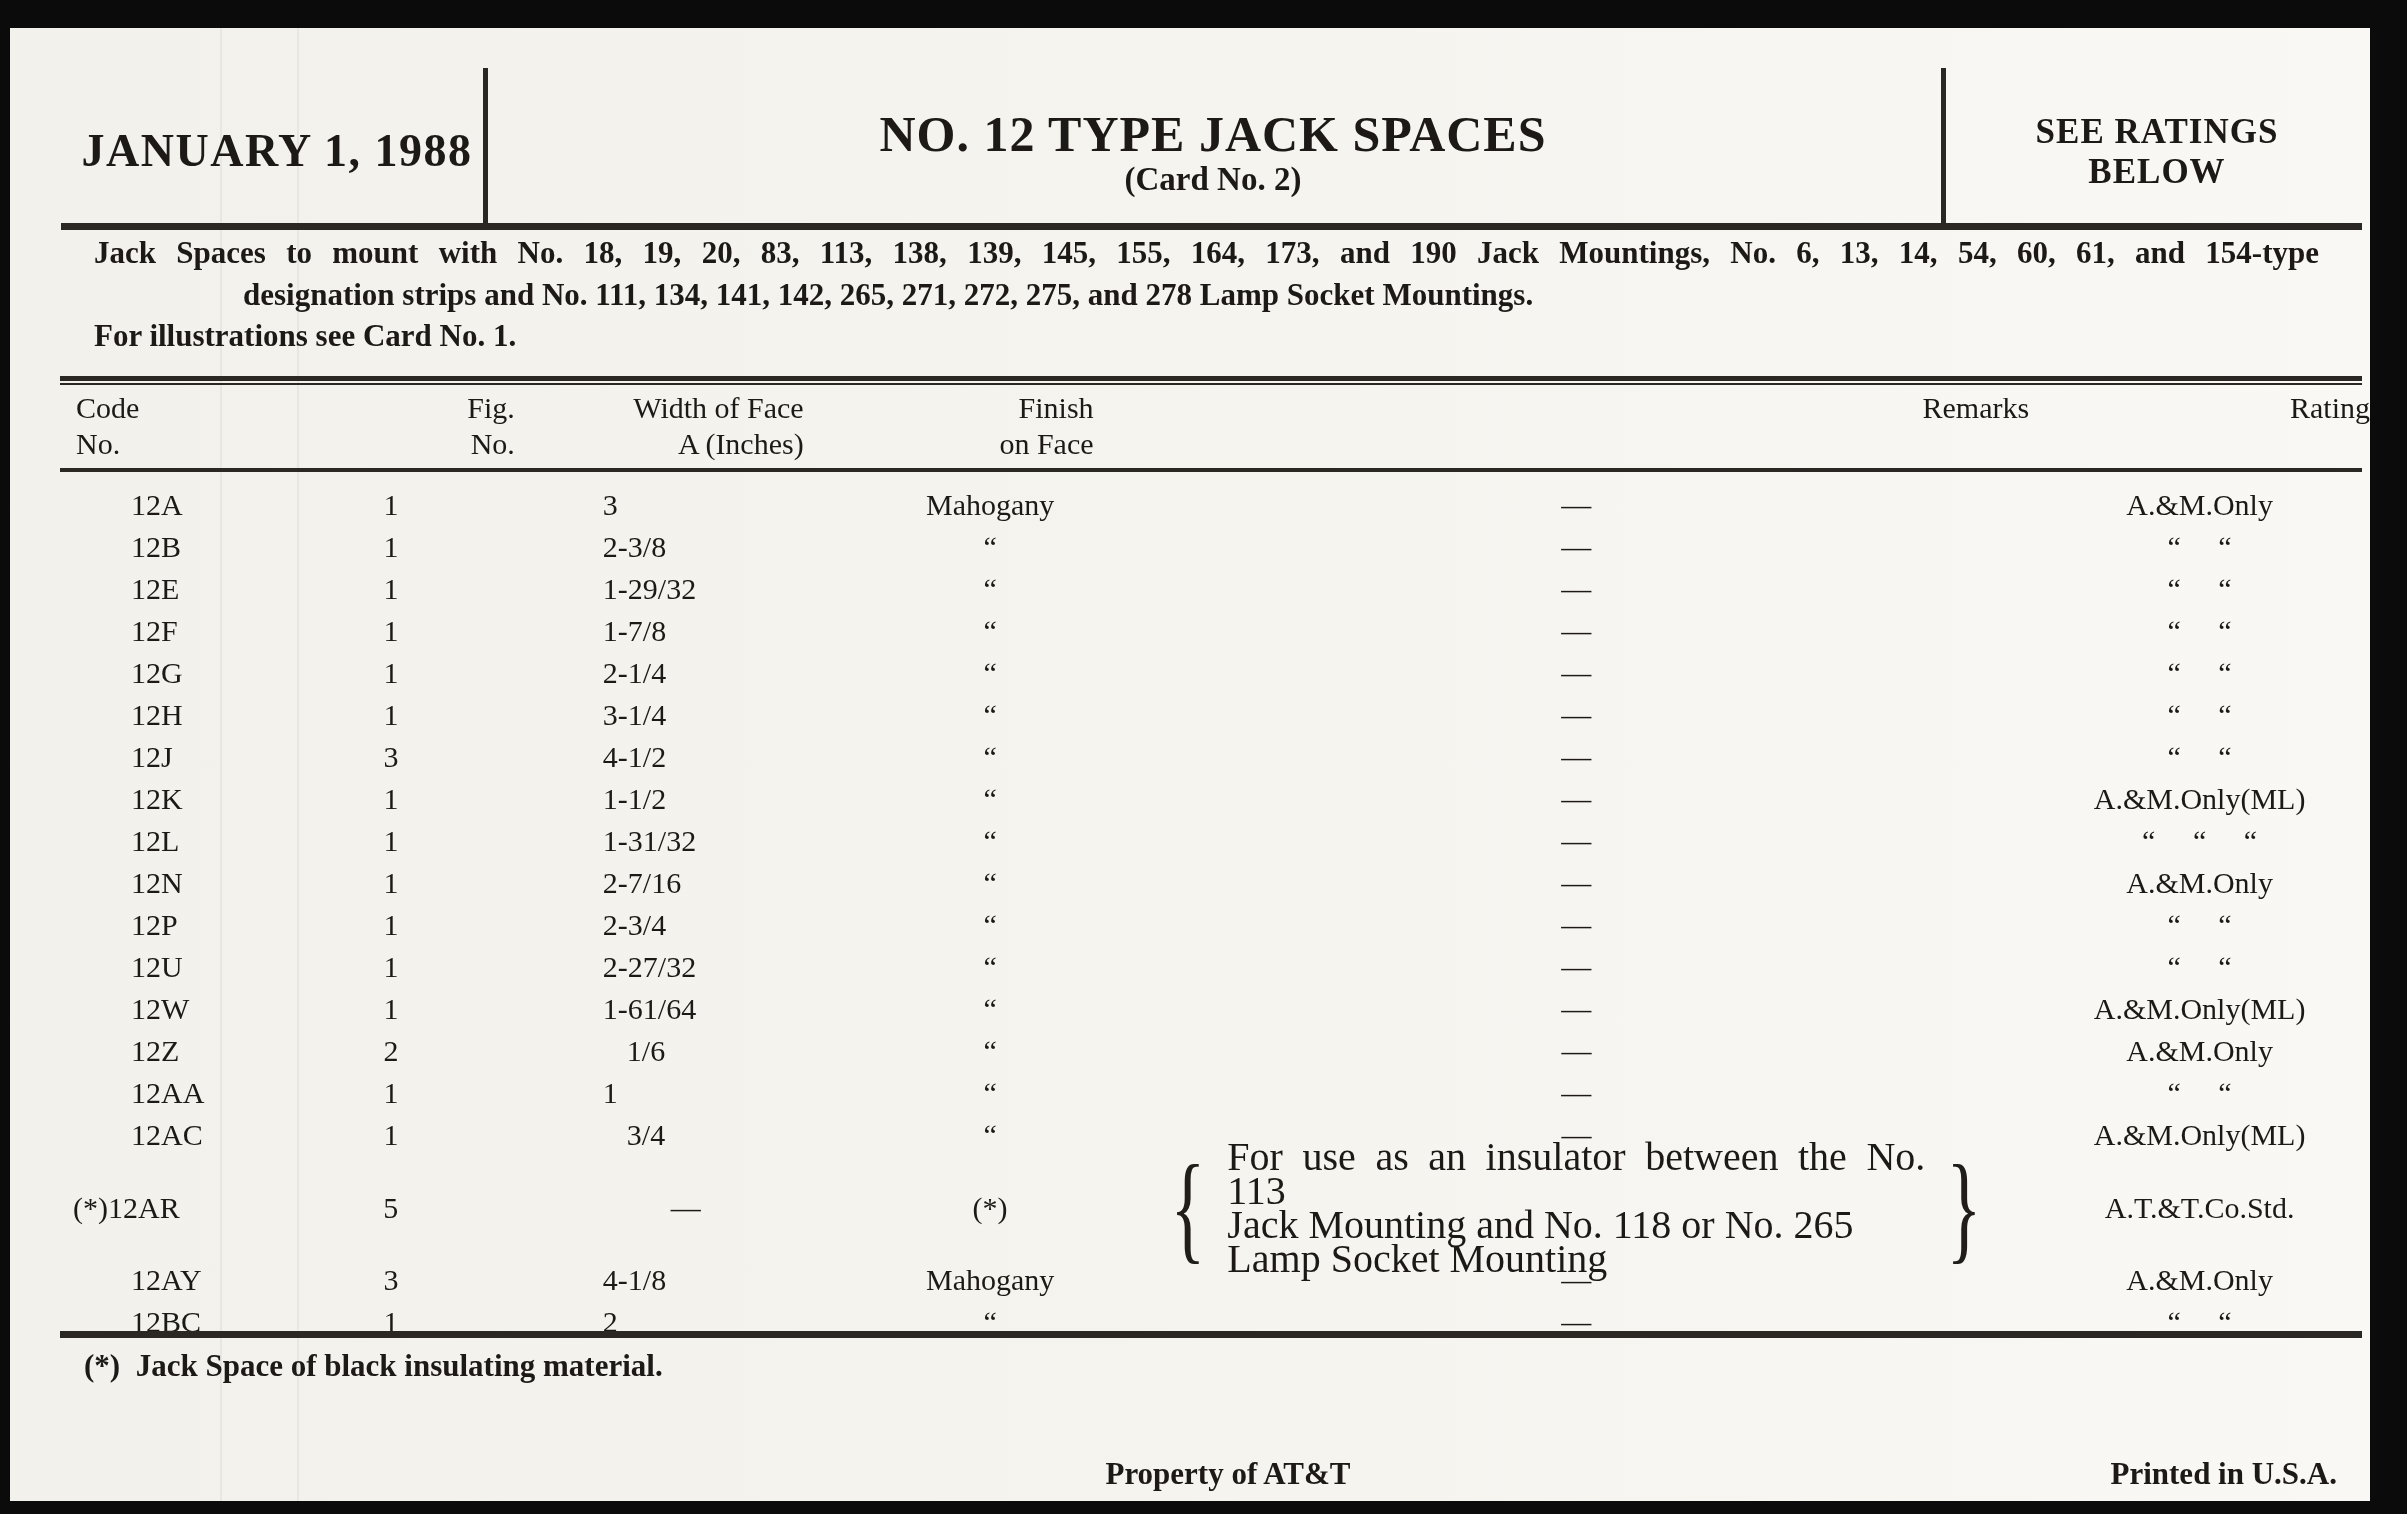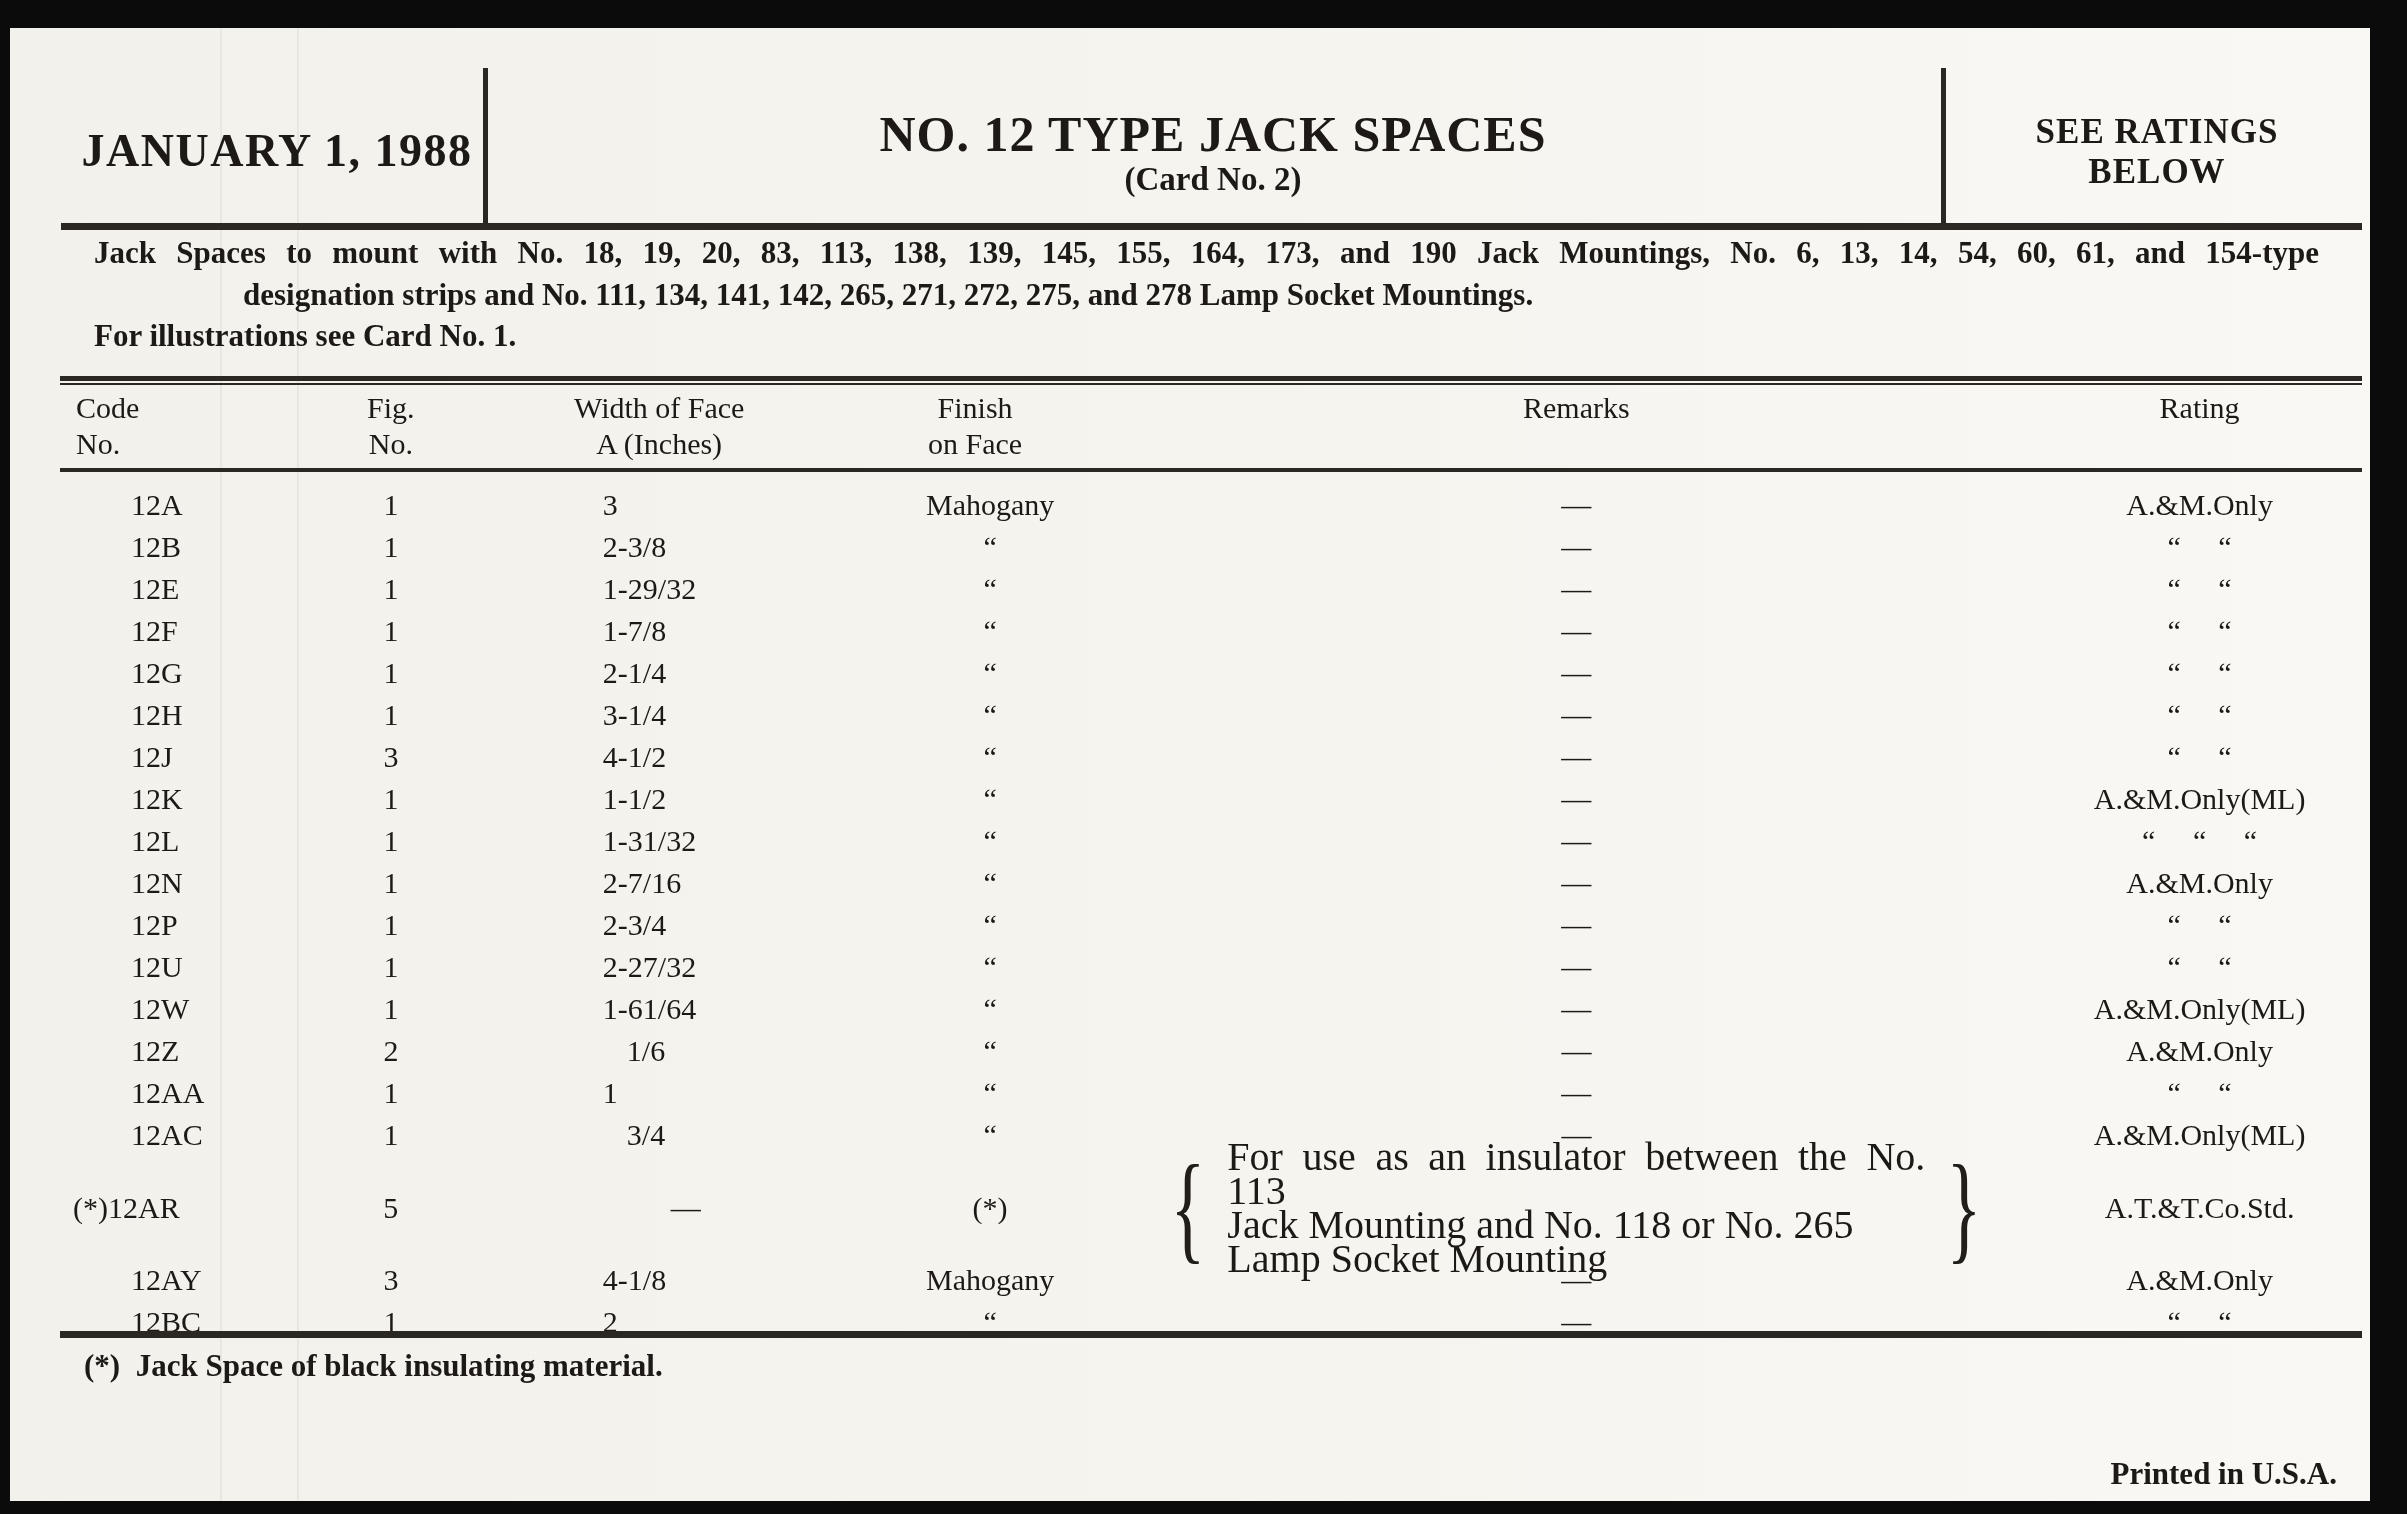--- a/index.html
+++ b/index.html
@@ -29,21 +29,21 @@
   .p1{left:84px;top:204px;width:2225px;white-space:normal;text-align:justify;text-align-last:justify;}
   .p2{left:233px;top:246px;}
   .p3{left:84px;top:287px;}
   
   .tbl-top{position:absolute;left:50px;right:8px;top:348px;height:2px;
     border-top:5px solid #2b2722;border-bottom:2px solid #2b2722;}
   .tbl-mid{position:absolute;left:50px;right:8px;top:440px;height:0;border-top:4px solid #2b2722;}
   .tbl-bot{position:absolute;left:50px;right:8px;top:1303px;height:7px;background:#2b2722;}
   
   .th-row{position:absolute;left:0;top:362px;width:2360px;display:flex;}
-  .th{font-size:30px;line-height:36px;text-align:center;box-sizing:border-box;}
+  .th{font-size:30px;line-height:36px;text-align:right;box-sizing:border-box;}
   .th-code{width:257px;text-align:left;padding-left:66px;}
   .th-fig{width:248px;}
   .th-width{width:342px;padding-right:53px;}
   .th-finish{width:267px;padding-right:30px;}
   .th-remarks{width:906px;}
   .th-rating{width:341px;}
   
   .rows{position:absolute;left:0;top:444px;width:2360px;margin-top:12px;}
   .row{display:flex;align-items:center;height:42px;font-size:30px;}
   .row.tall{height:103px;}
@@ -292,15 +292,16 @@
         <div class="c-width">2</div>
         <div class="c-finish ditto">“</div>
         <div class="c-remarks">—</div>
         <div class="c-rating ditto">“ “</div>
       </div>
     </div>
 
   <div class="tbl-bot"></div>
 
   <div class="footnote">(*)  Jack Space of black insulating material.</div>
+  <div class="footer-property">Property of AT&amp;T</div>
   <div class="footer-printed">Printed in U.S.A.</div>
 </div>
 
 
 </body></html>

